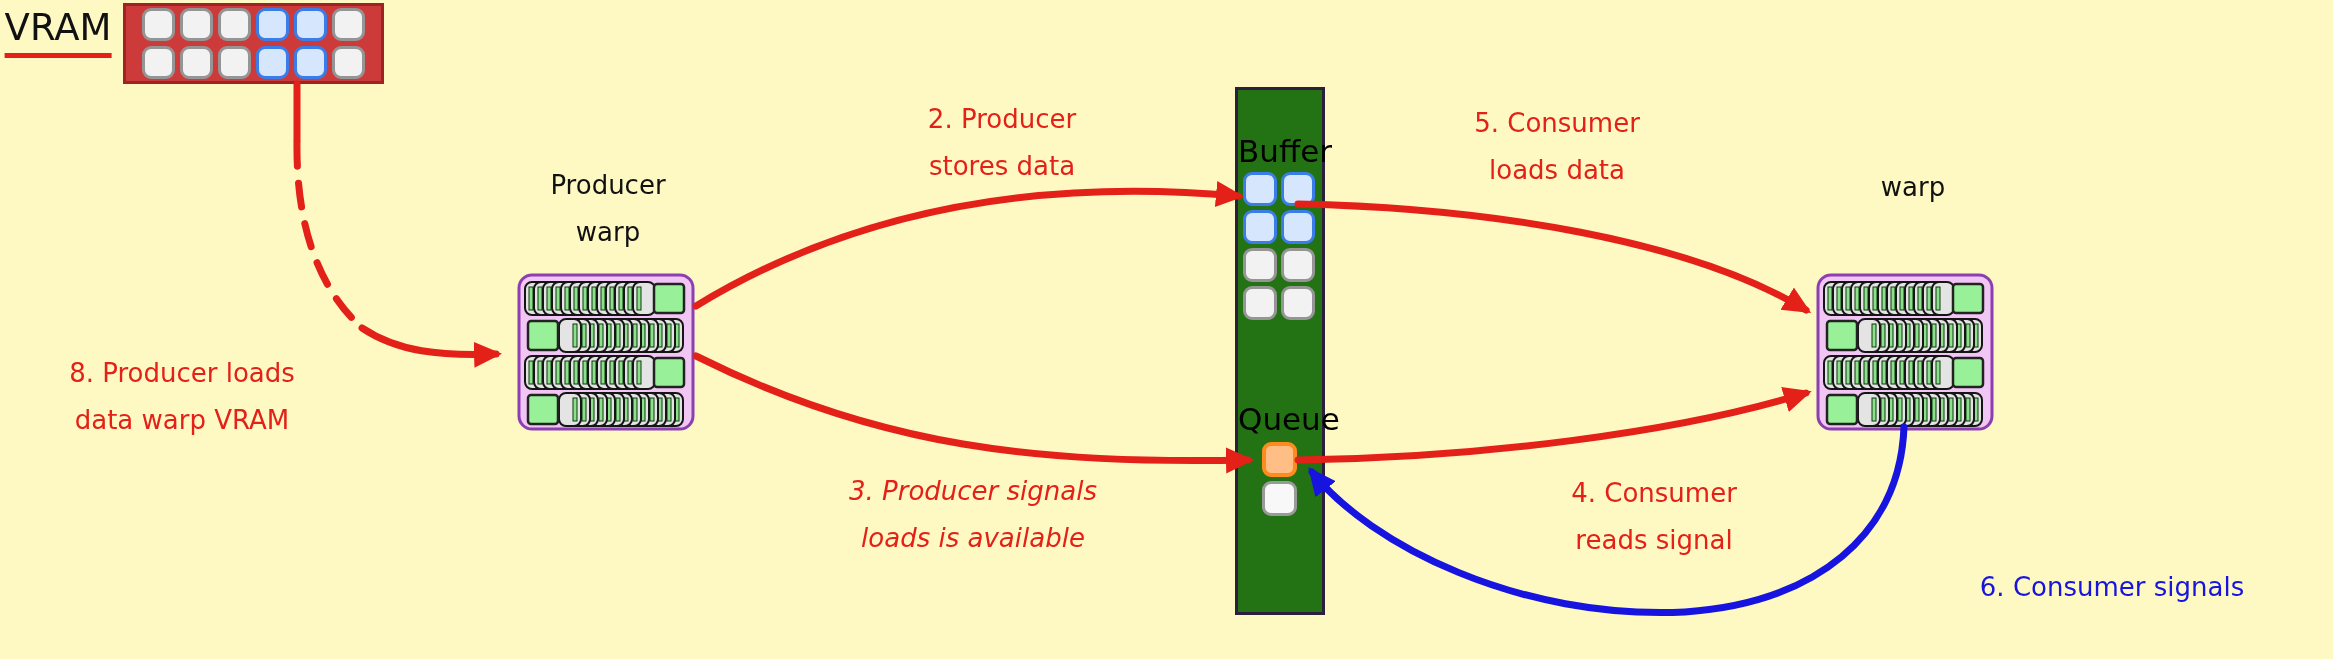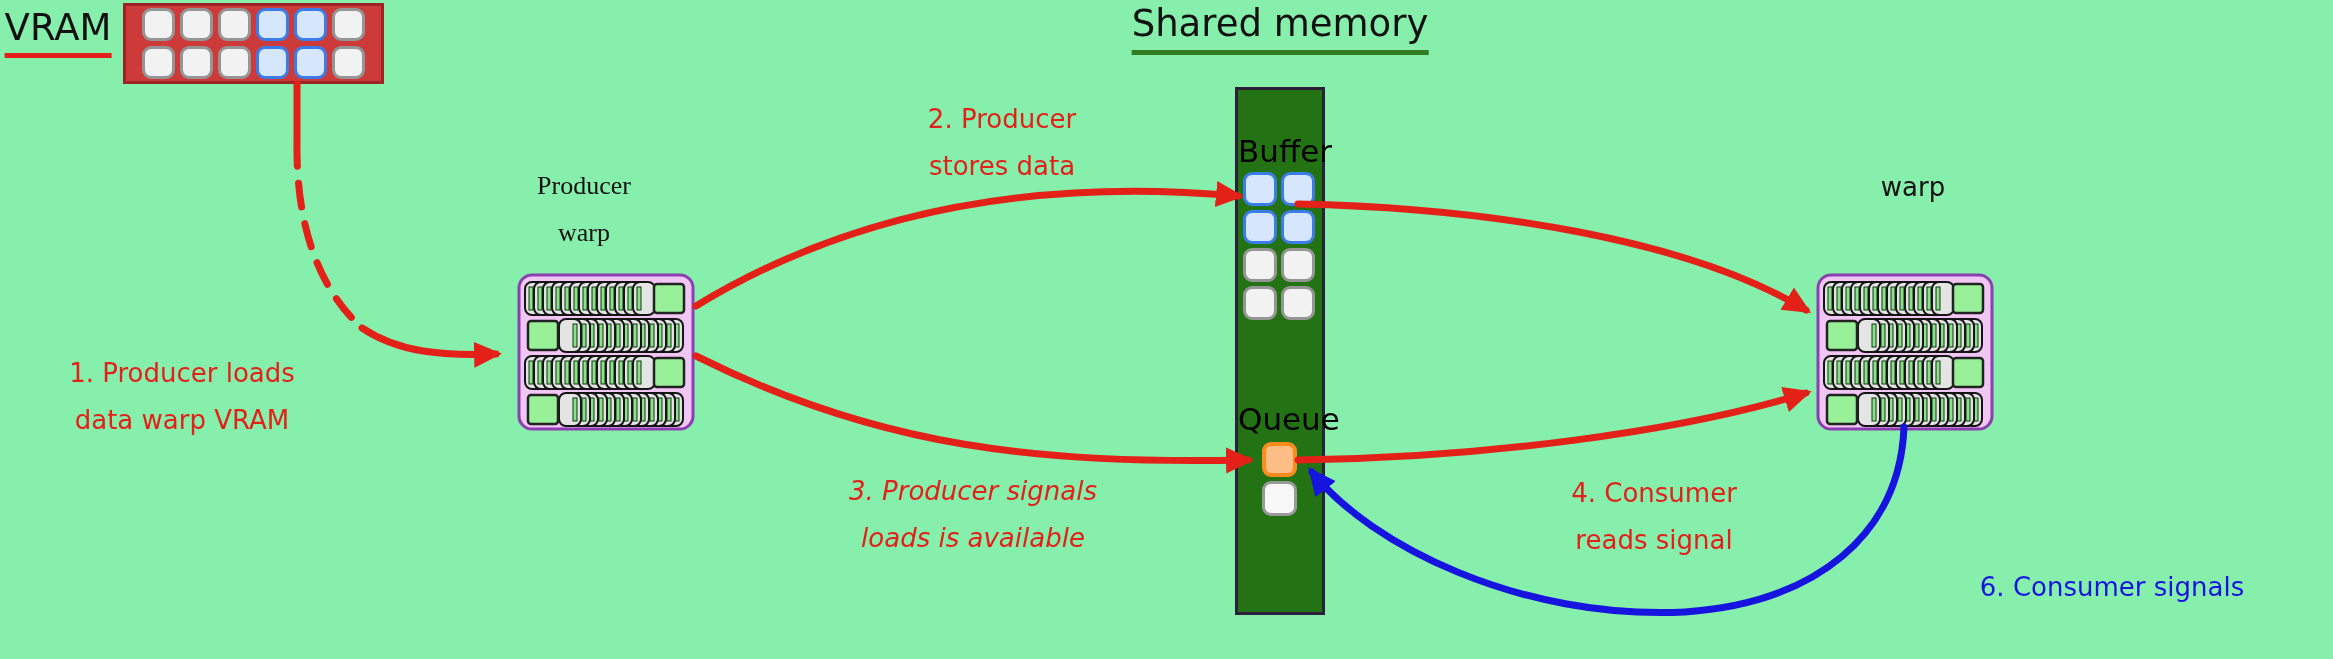--- a/index.html
+++ b/index.html
@@ -1,17 +1,17 @@
 <!DOCTYPE html>
 <html style="--red: #e32119; --blue: #1714e0; --green_dark: #237315; --green_underline: #2f7d1f; --vram_fill: #cc3a3a; --vram_border: #9c2424; --queue_orange_fill: #ffbe85; --queue_orange_border: #ff8b1f; --warp_fill: #f2c6f4; --warp_border: #8c3fb0;"><head>
 <meta charset="utf-8">
 <style>
   html,body{margin:0;padding:0;background:#ffffff;}
   .stage{
-    position:relative;width:2333px;height:659px;background:#86efac;
+    position:relative;width:2333px;height:659px;background:#fef9c3;
     font-family:"DejaVu Sans", sans-serif;overflow:hidden;
   }
   
   .lbl{position:absolute;transform:translateX(-50%);text-align:center;
        font-size:26px;line-height:47px;white-space:nowrap;}
   .lbl span{display:block;}
   .red-t{color:var(--red);}
   .blue-t{color:var(--blue);text-align:right;}
   .black-t{color:#111111;}
   .underline-red{border-bottom:5px solid var(--red);padding-bottom:2px;}
@@ -110,38 +110,35 @@
       <div class="cell blue"></div>
       <div class="cell white"></div>
       <div class="cell white"></div>
       <div class="cell white"></div>
       <div class="cell white"></div>
       <div class="cell blue"></div>
       <div class="cell blue"></div>
       <div class="cell white"></div>
     </div>
 
-  <div class="lbl black-t" style="left:584px;top:162px;font-family:Liberation Serif, serif;">
+  <div class="lbl black-t" style="left:608px;top:162px;">
     <span>Producer</span>
     <span>warp</span>
   </div>
   <svg class="warp-icon" style="left:517px;top:273px;" width="178" height="158" viewBox="0 0 178 158">
     <use href="#warp-sym"></use>
   </svg>
 
   <div class="lbl black-t" style="left:1913px;top:164px;">
     <span>warp</span>
   </div>
   <svg class="warp-icon" style="left:1816px;top:273px;" width="178" height="158" viewBox="0 0 178 158">
     <use href="#warp-sym"></use>
   </svg>
 
-  <div class="lbl black-t title toptext" style="left:1280px;top:0px;">
-    <span class="underline-green">Shared memory</span>
-  </div>
   <div class="smem">
     <div class="smem-label" style="top:44px;">Buffer</div>
     <div class="buffer-grid">
         <div class="cell blue"></div>
         <div class="cell blue"></div>
         <div class="cell blue"></div>
         <div class="cell blue"></div>
         <div class="cell white"></div>
         <div class="cell white"></div>
         <div class="cell white"></div>
@@ -175,32 +172,36 @@
     <path d="M 696,356 C 880,448 1040,464 1248,460" style="stroke:var(--red)" fill="none" stroke-width="7" stroke-linecap="round" marker-end="url(#ah-red)"></path>
 
     <path d="M 1298,204 C 1490,208 1690,240 1806,310" style="stroke:var(--red)" fill="none" stroke-width="7" stroke-linecap="round" marker-end="url(#ah-red)"></path>
 
     <path d="M 1298,460 C 1480,458 1680,432 1806,393" style="stroke:var(--red)" fill="none" stroke-width="7" stroke-linecap="round" marker-end="url(#ah-red)"></path>
 
     <path d="M 1904,427 C 1900,535 1815,603 1685,612 C 1520,620 1370,545 1312,472" style="stroke:var(--blue)" fill="none" stroke-width="7" stroke-linecap="round" marker-end="url(#ah-blue)"></path>
   </svg>
 
   <div class="lbl red-t toptext" style="left:182px;top:350px;">
-    <span>1. Producer loads</span>
+    <span>8. Producer loads</span>
     <span>data warp VRAM</span>
   </div>
   <div class="lbl red-t toptext" style="left:1002px;top:96px;">
     <span>2. Producer</span>
     <span>stores data</span>
   </div>
   <div class="lbl red-t toptext" style="left:973px;top:468px;font-style:italic;">
     <span>3. Producer signals</span>
     <span>loads is available</span>
   </div>
   <div class="lbl red-t toptext" style="left:1610px;top:470px;margin-left:44px;">
     <span>4. Consumer</span>
     <span>reads signal</span>
   </div>
+  <div class="lbl red-t toptext" style="left:1557px;top:100px;">
+    <span>5. Consumer</span>
+    <span>loads data</span>
+  </div>
   <div class="lbl blue-t toptext" style="left:2112px;top:564px;">
     <span>6. Consumer signals</span>
   </div>
 
 </div>
 
 </body></html>

